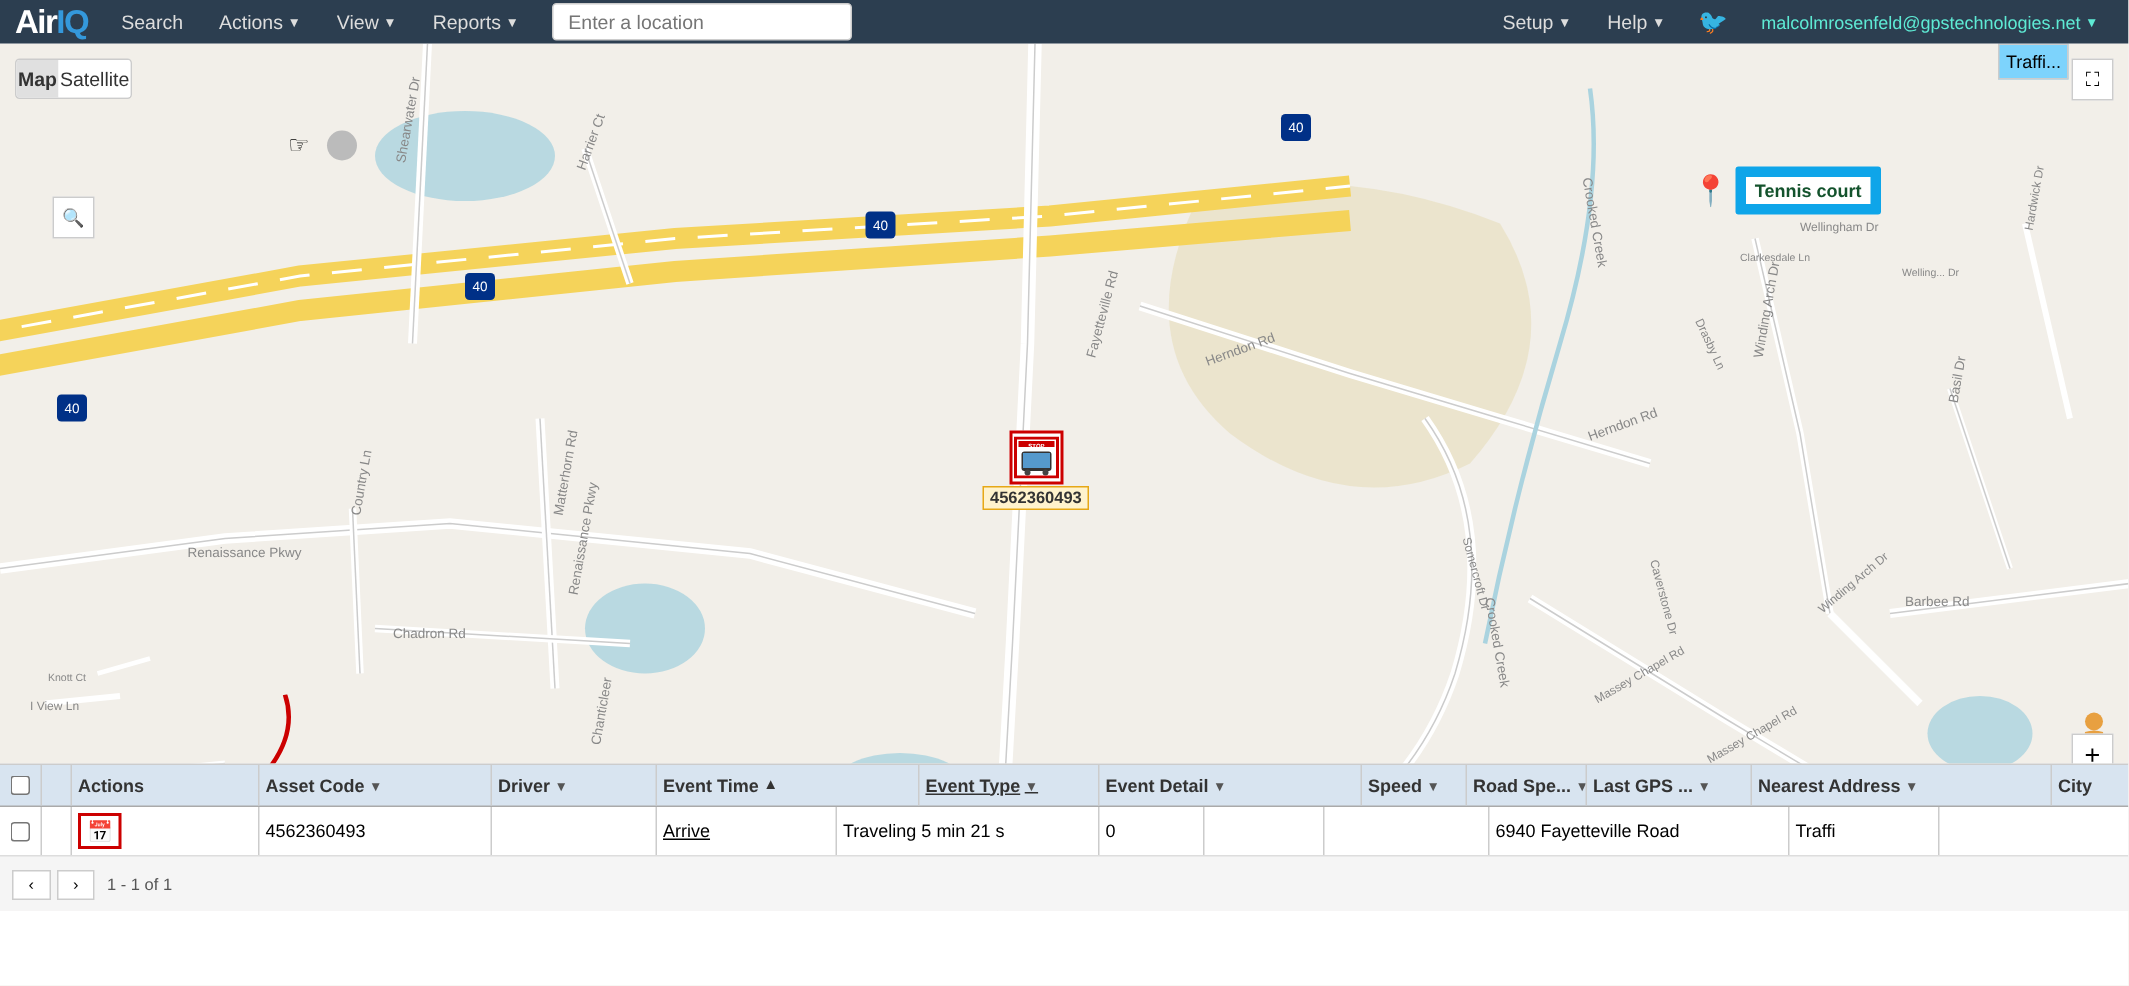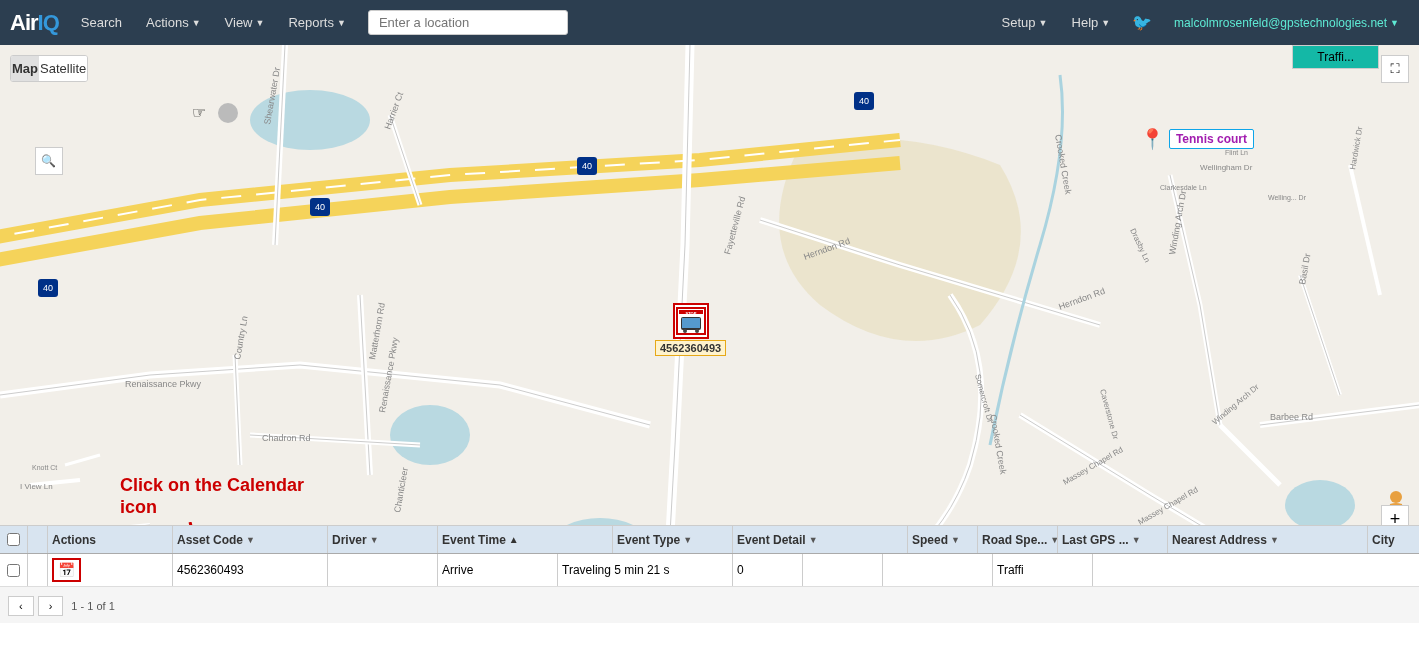--- a/index.html
+++ b/index.html
@@ -1,21 +1,21 @@
 <!DOCTYPE html>
 <html><head>
   <meta charset="utf-8">
   <style>
     * { margin: 0; padding: 0; box-sizing: border-box; }
     body { font-family: Arial, sans-serif; font-size: 13px; background: #fff; width: 1419px; height: 657px; overflow: hidden; }
 
     
     #navbar {
       background: #2c3e50;
-      height: 45px;
+      height: 29px;
       display: flex;
       align-items: center;
       padding: 0 10px;
       gap: 4px;
       color: #fff;
       position: relative;
       z-index: 100;
     }
     .nav-logo {
       font-size: 22px;
@@ -123,23 +123,23 @@
       justify-content: center;
       font-size: 13px;
       cursor: pointer;
       z-index: 10;
     }
 
     .map-traffic-btn {
       position: absolute;
       right: 40px;
       top: 0;
-      background: #14b8a6;
+      background: #7dd3fc;
       border: 1px solid #ccc;
-      padding: 4px 24px;
+      padding: 4px 4px;
       font-size: 12px;
       cursor: pointer;
       z-index: 10;
     }
 
     
     .google-logo {
       position: absolute;
       bottom: 10px;
       left: 10px;
@@ -220,25 +220,25 @@
       display: flex;
       align-items: center;
       gap: 4px;
     }
     .tennis-pin {
       color: #1a7a1a;
       font-size: 20px;
     }
     .tennis-label {
       background: #fff;
-      border: 1px solid #0ea5e9;
+      border: 7px solid #0ea5e9;
       padding: 2px 6px;
       font-size: 12px;
       font-weight: bold;
-      color: #a21caf;
+      color: #14532d;
       border-radius: 2px;
     }
 
     
     #bottom-bar {
       position: absolute;
       bottom: 0;
       left: 0;
       right: 0;
       height: 98px;
@@ -280,21 +280,21 @@
     }
     .col-sort { color: #555; font-size: 9px; }
 
     
     .col-check { width: 28px; min-width: 28px; justify-content: center; }
     .col-num { width: 20px; min-width: 20px; justify-content: center; font-size: 10px; color: #888; }
     .col-actions { width: 125px; min-width: 125px; }
     .col-asset { width: 155px; min-width: 155px; }
     .col-driver { width: 110px; min-width: 110px; }
     .col-event-time { width: 175px; min-width: 175px; }
-    .col-event-type { width: 120px; min-width: 120px; }
+    .col-event-type { width: 120px; min-width: 120px; text-decoration: underline; }
     .col-event-detail { width: 175px; min-width: 175px; }
     .col-speed { width: 70px; min-width: 70px; }
     .col-road-speed { width: 80px; min-width: 80px; }
     .col-last-gps { width: 110px; min-width: 110px; }
     .col-nearest-addr { width: 200px; min-width: 200px; }
     .col-city { width: 100px; min-width: 100px; }
 
     
     .actions-cell-highlight {
       border: 2px solid #c00;
@@ -560,24 +560,20 @@
         <rect x="5" y="10" width="20" height="13" rx="2" fill="#333"></rect>
         <rect x="6" y="11" width="18" height="10" fill="#5599cc"></rect>
         <circle cx="9" cy="24" r="2" fill="#444"></circle>
         <circle cx="21" cy="24" r="2" fill="#444"></circle>
       </svg>
     </div>
     <div class="vehicle-label">4562360493</div>
   </div>
 
   <div class="annotation">
-    <div class="annotation-text">
-      <span>Click on the Calendar</span><br>
-      <span>icon</span>
-    </div>
     <svg width="90" height="80" style="margin-top:4px;">
       <defs>
         <marker id="arrowhead" markerWidth="10" markerHeight="7" refX="0" refY="3.5" orient="auto">
           <polygon points="0 0, 10 3.5, 0 7" fill="#cc0000"></polygon>
         </marker>
       </defs>
       <path d="M70 0 Q80 30 50 60 L30 75" stroke="#cc0000" stroke-width="3" fill="none" marker-end="url(#arrowhead)"></path>
     </svg>
   </div>
 
@@ -673,20 +669,23 @@
         <span>Arrive</span>
       </div>
       <div class="col col-event-detail">
         <span>Traveling 5 min 21 s</span>
       </div>
       <div class="col col-speed">
         <span>0</span>
       </div>
       <div class="col col-road-speed"></div>
       <div class="col col-last-gps"></div>
+      <div class="col col-nearest-addr">
+        <span>6940 Fayetteville Road</span>
+      </div>
       <div class="col col-city">
         <span>Traffi</span>
       </div>
     </div>
 
     <div style="height:38px; display:flex; align-items:center; padding:0 8px; background:#f5f5f5; border-top:1px solid #ddd;">
       <button style="padding:3px 10px; font-size:11px; background:#fff; border:1px solid #ccc; cursor:pointer; margin-right:4px;">‹</button>
       <button style="padding:3px 10px; font-size:11px; background:#fff; border:1px solid #ccc; cursor:pointer;">›</button>
       <span style="font-size:11px; color:#555; margin-left:8px;">1 - 1 of 1</span>
     </div>

